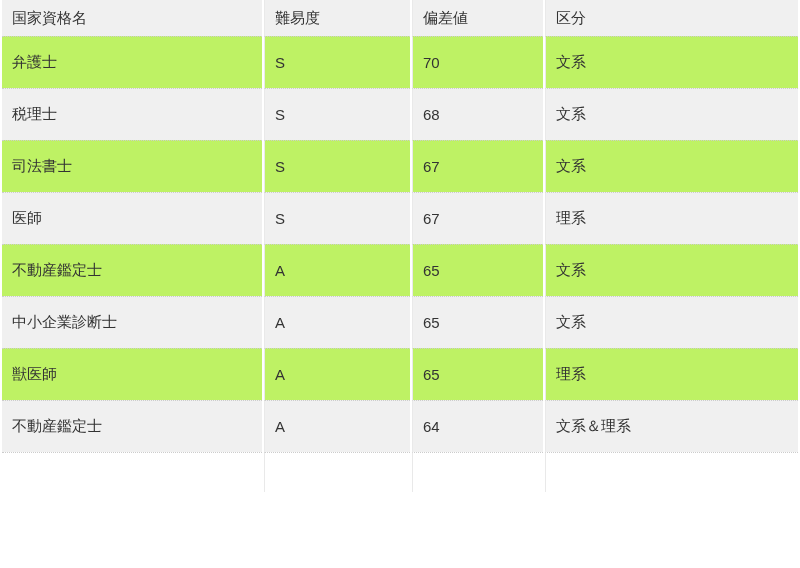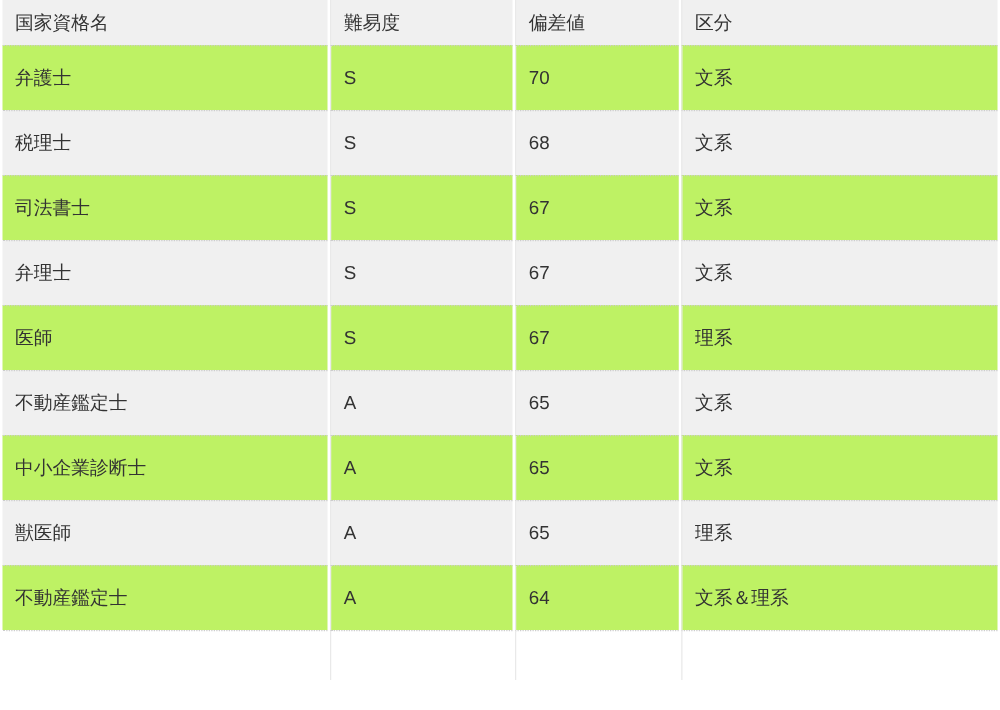--- a/index.html
+++ b/index.html
@@ -85,26 +85,20 @@
       <td>68</td>
       <td>文系</td>
     </tr>
     <tr>
       <td>司法書士</td>
       <td>S</td>
       <td>67</td>
       <td>文系</td>
     </tr>
     <tr>
-      <td>弁理士</td>
-      <td>S</td>
-      <td>67</td>
-      <td>文系</td>
-    </tr>
-    <tr>
       <td>医師</td>
       <td>S</td>
       <td>67</td>
       <td>理系</td>
     </tr>
     <tr>
       <td>不動産鑑定士</td>
       <td>A</td>
       <td>65</td>
       <td>文系</td>

